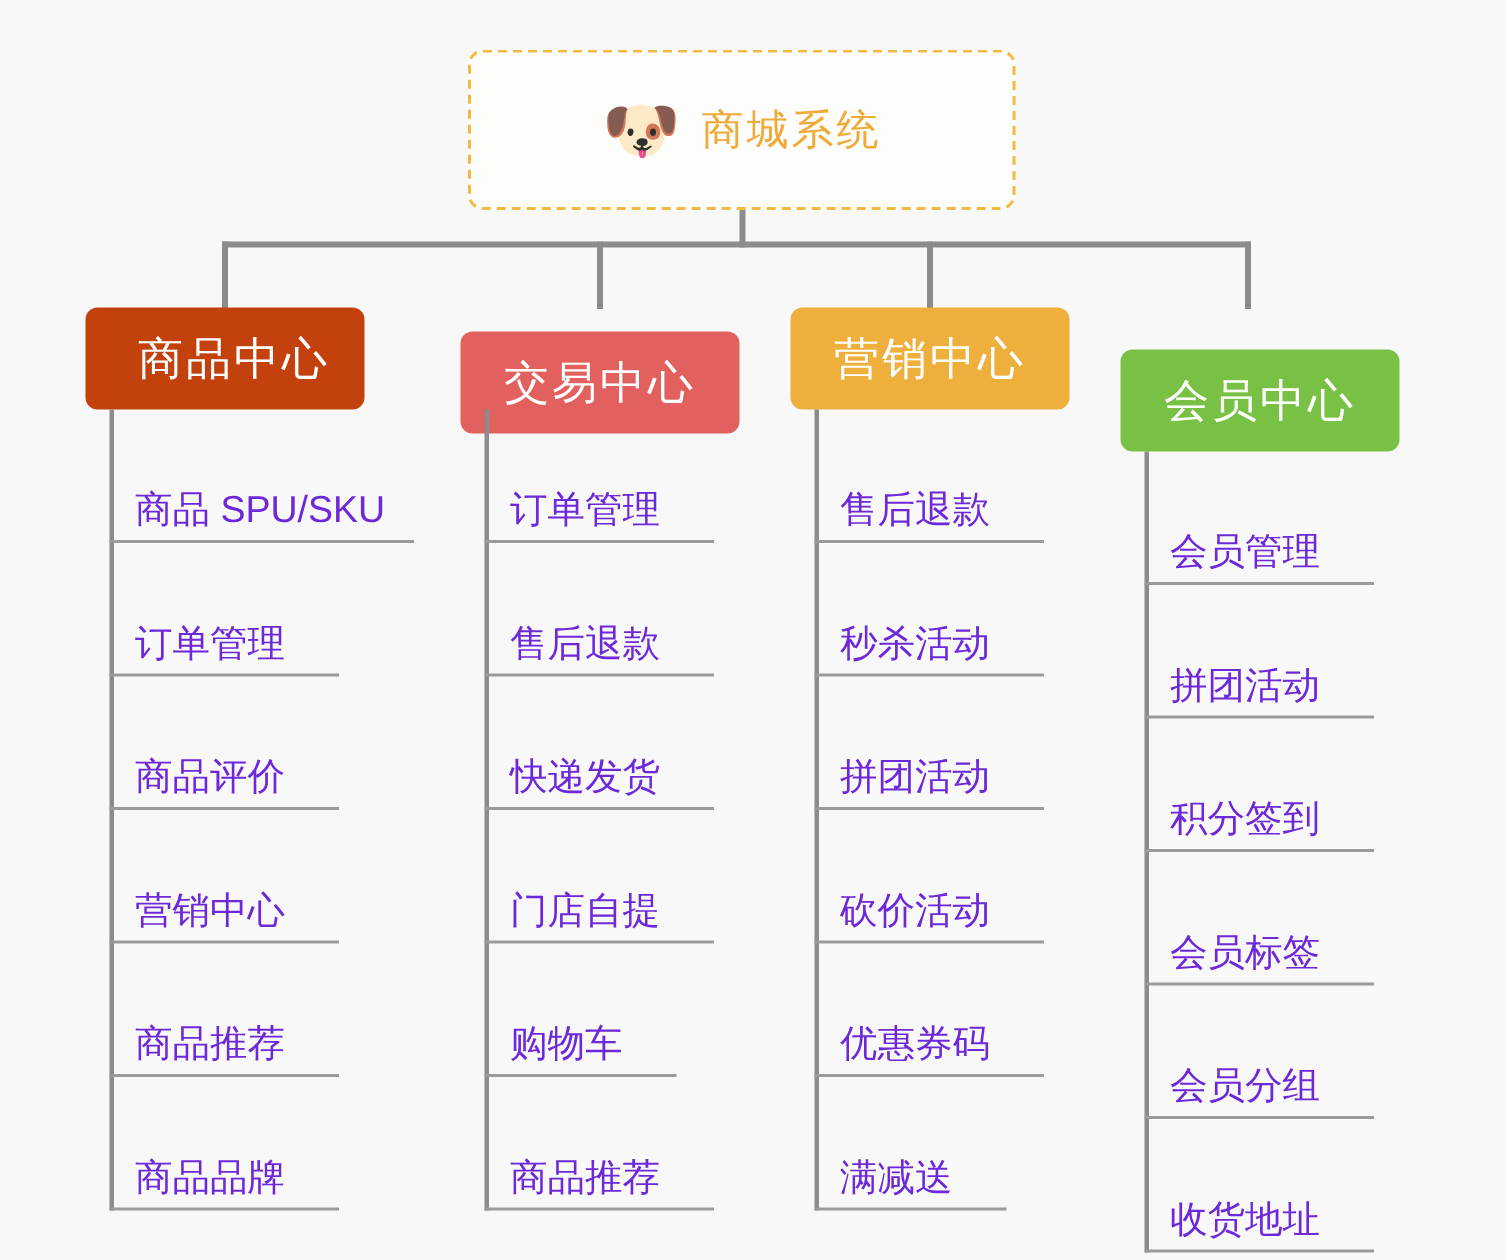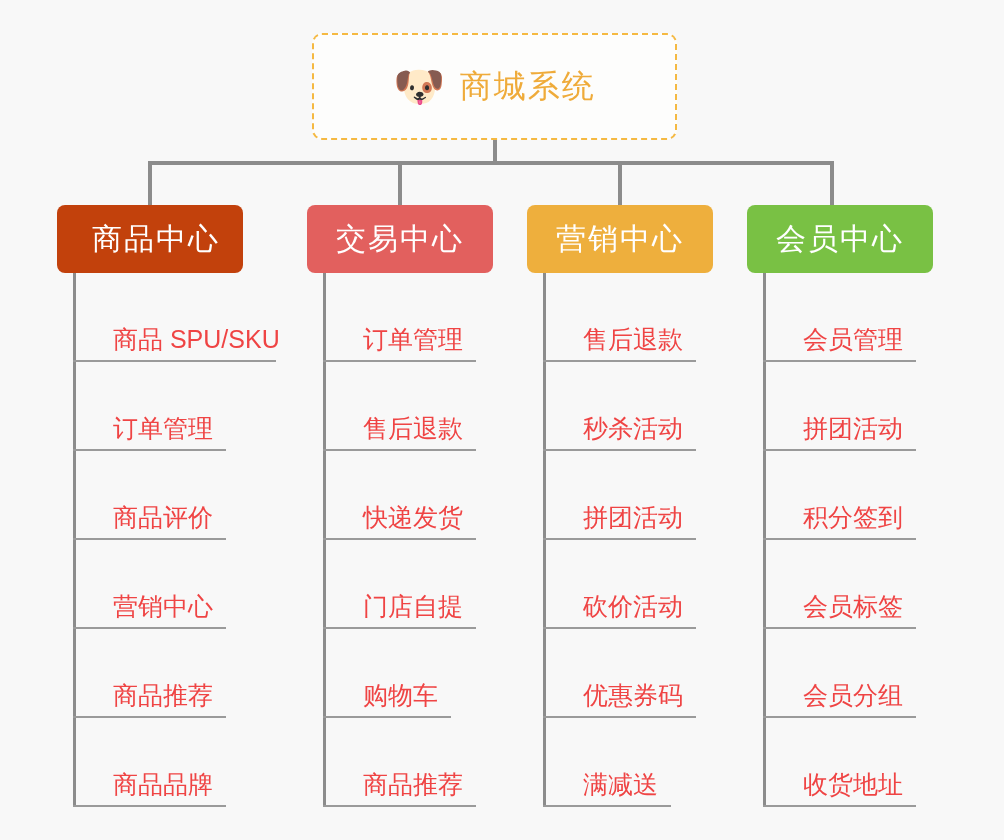--- a/index.html
+++ b/index.html
@@ -35,21 +35,21 @@
     align-items: center;
     justify-content: center;
     gap: 14px;
   }
   .root-emoji {
     font-size: 42px;
     line-height: 1;
     display: block;
   }
   .root-title {
-    font-size: 32px;
+    font-size: 28px;
     color: #efab3a;
     letter-spacing: 2px;
     white-space: nowrap;
   }
 
   
   .conn {
     position: absolute;
     background: #8c8c8c;
   }
@@ -88,24 +88,24 @@
     padding: 0;
     list-style: none;
   }
   .leaf {
     position: relative;
     height: 89px;
     box-sizing: border-box;
   }
   .leaf-label {
     position: absolute;
-    left: 40px;
+    left: 17px;
     bottom: 6px;
     font-size: 25px;
-    color: #ef4444;
+    color: #6d28d9;
     white-space: nowrap;
   }
   .leaf-rule {
     position: absolute;
     left: 0;
     bottom: 0;
     height: 2px;
     background: #9a9a9a;
   }
 </style>
@@ -153,21 +153,21 @@
           <span class="leaf-rule" style="width: 153px;"></span>
         </li>
         <li class="leaf">
           <span class="leaf-label">商品品牌</span>
           <span class="leaf-rule" style="width: 153px;"></span>
         </li>
       </ul>
   </div>
 
   <div class="column" style="left: 307px; width: 186px;">
-    <div class="cat-header" style="background: rgb(226, 96, 94); width: 186px;">交易中心</div>
+    <div class="cat-header" style="background: rgb(226, 96, 94); width: 186px; margin-top: 16px;">交易中心</div>
     <div class="spine" style="height: 534px;"></div>
     <ul class="leaf-list">
         <li class="leaf">
           <span class="leaf-label">订单管理</span>
           <span class="leaf-rule" style="width: 153px;"></span>
         </li>
         <li class="leaf">
           <span class="leaf-label">售后退款</span>
           <span class="leaf-rule" style="width: 153px;"></span>
         </li>
@@ -214,21 +214,21 @@
           <span class="leaf-label">优惠券码</span>
           <span class="leaf-rule" style="width: 153px;"></span>
         </li>
         <li class="leaf">
           <span class="leaf-label">满减送</span>
           <span class="leaf-rule" style="width: 128px;"></span>
         </li>
       </ul>
   </div>
 
-  <div class="column" style="left: 747px; width: 202px;">
+  <div class="column" style="left: 747px; width: 202px; margin-top: 28px;">
     <div class="cat-header" style="background: rgb(121, 193, 68); width: 186px;">会员中心</div>
     <div class="spine" style="height: 534px;"></div>
     <ul class="leaf-list">
         <li class="leaf">
           <span class="leaf-label">会员管理</span>
           <span class="leaf-rule" style="width: 153px;"></span>
         </li>
         <li class="leaf">
           <span class="leaf-label">拼团活动</span>
           <span class="leaf-rule" style="width: 153px;"></span>

